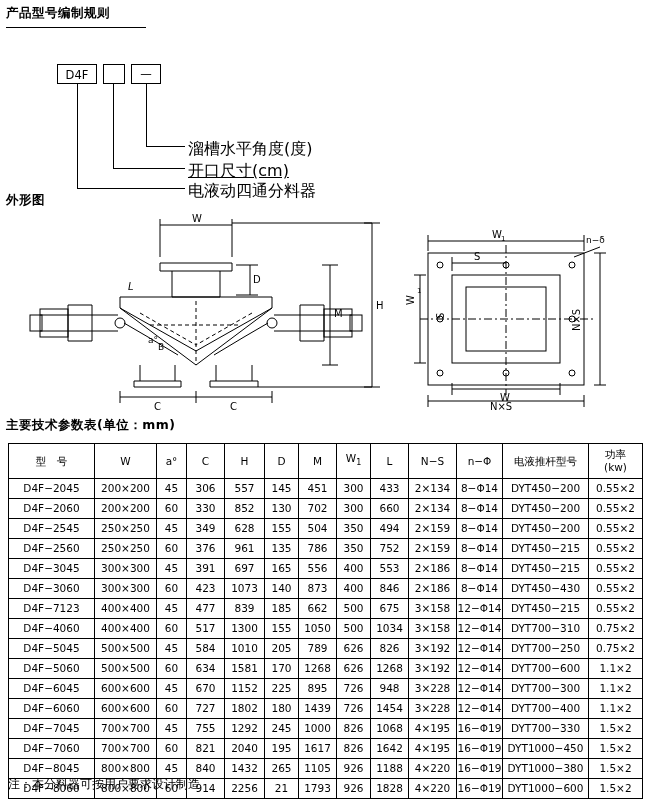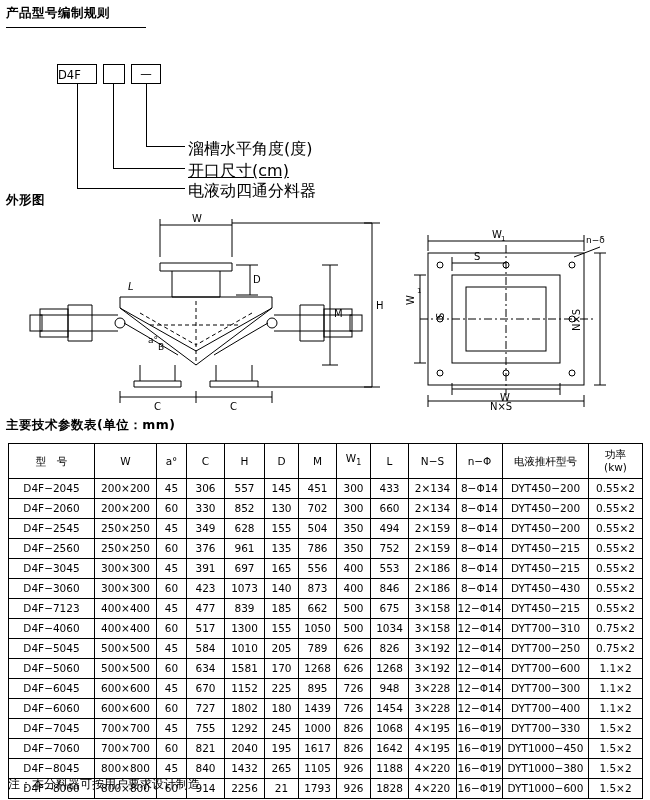--- a/index.html
+++ b/index.html
@@ -58,21 +58,21 @@
     left: 0;
     top: 28px;
     width: 650px;
     height: 150px;
   }
   .code-box {
     position: absolute;
     border: 1px solid #000;
     box-sizing: border-box;
     font-size: 11.5px;
-    text-align: left;
+    text-align: center;
     line-height: 20px;
     height: 20px;
     background: #fff;
   }
   #box-d4f { left: 57px; top: 36px; width: 40px; }
   #box-open { left: 103px; top: 36px; width: 22px; }
   #box-dash { left: 131px; top: 36px; width: 30px; }
   #dash-mark {
     position: absolute;
     left: 131px; top: 36px; width: 30px; height: 20px;

